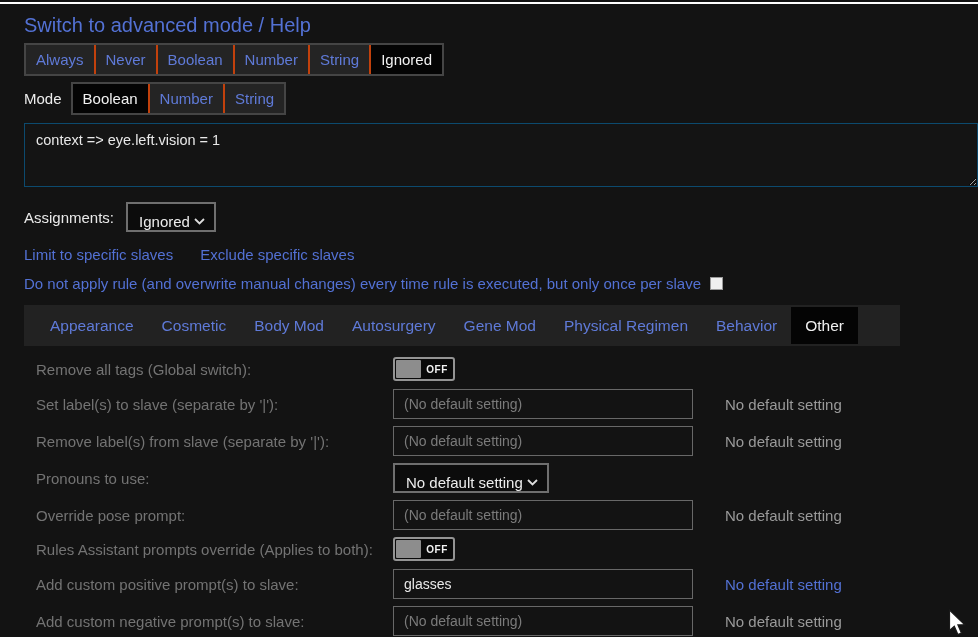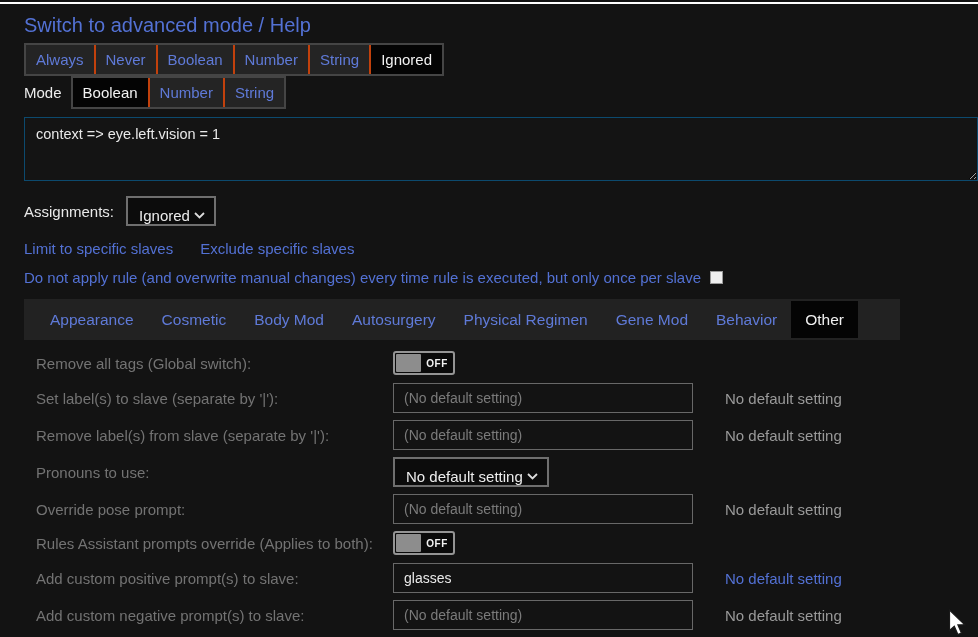--- a/index.html
+++ b/index.html
@@ -27,21 +27,21 @@
   .tab-cell {
     padding:6px 10px;
     color:#5f7ad8;
     border-left:2px solid #c2410c;
     cursor:pointer;
     white-space:nowrap;
   }
   .tab-cell:first-child { border-left:none; }
   .tab-cell.sel { background:#040404; color:#f2f2f2; }
 
-  .mode-row { display:flex; align-items:center; }
+  .mode-row { display:flex; align-items:center; margin-top:6px; }
   .mode-label { margin-right:9px; color:#ededed; }
   .mode-row .tab-group { margin-top:0; }
 
   .code-editor {
     display:block;
     margin-top:8px;
     width:100%;
     height:64px;
     background:#141414;
     border:1px solid #0c4a6e;
@@ -197,22 +197,22 @@
     <span>Do not apply rule (and overwrite manual changes) every time rule is executed, but only once per slave</span>
     <div class="checkbox"></div>
   </div>
 
   
   <div class="category-bar">
     <div class="cat-tab">Appearance</div>
     <div class="cat-tab">Cosmetic</div>
     <div class="cat-tab">Body Mod</div>
     <div class="cat-tab">Autosurgery</div>
+    <div class="cat-tab">Gene Mod</div>
     <div class="cat-tab">Physical Regimen</div>
-    <div class="cat-tab">Gene Mod</div>
     <div class="cat-tab">Behavior</div>
     <div class="cat-tab sel">Other</div>
   </div>
 
   
   <div class="form">
 
     <div class="frow toggle-row">
       <span class="flabel">Remove all tags (Global switch):</span>
       <div class="fcontrol">

